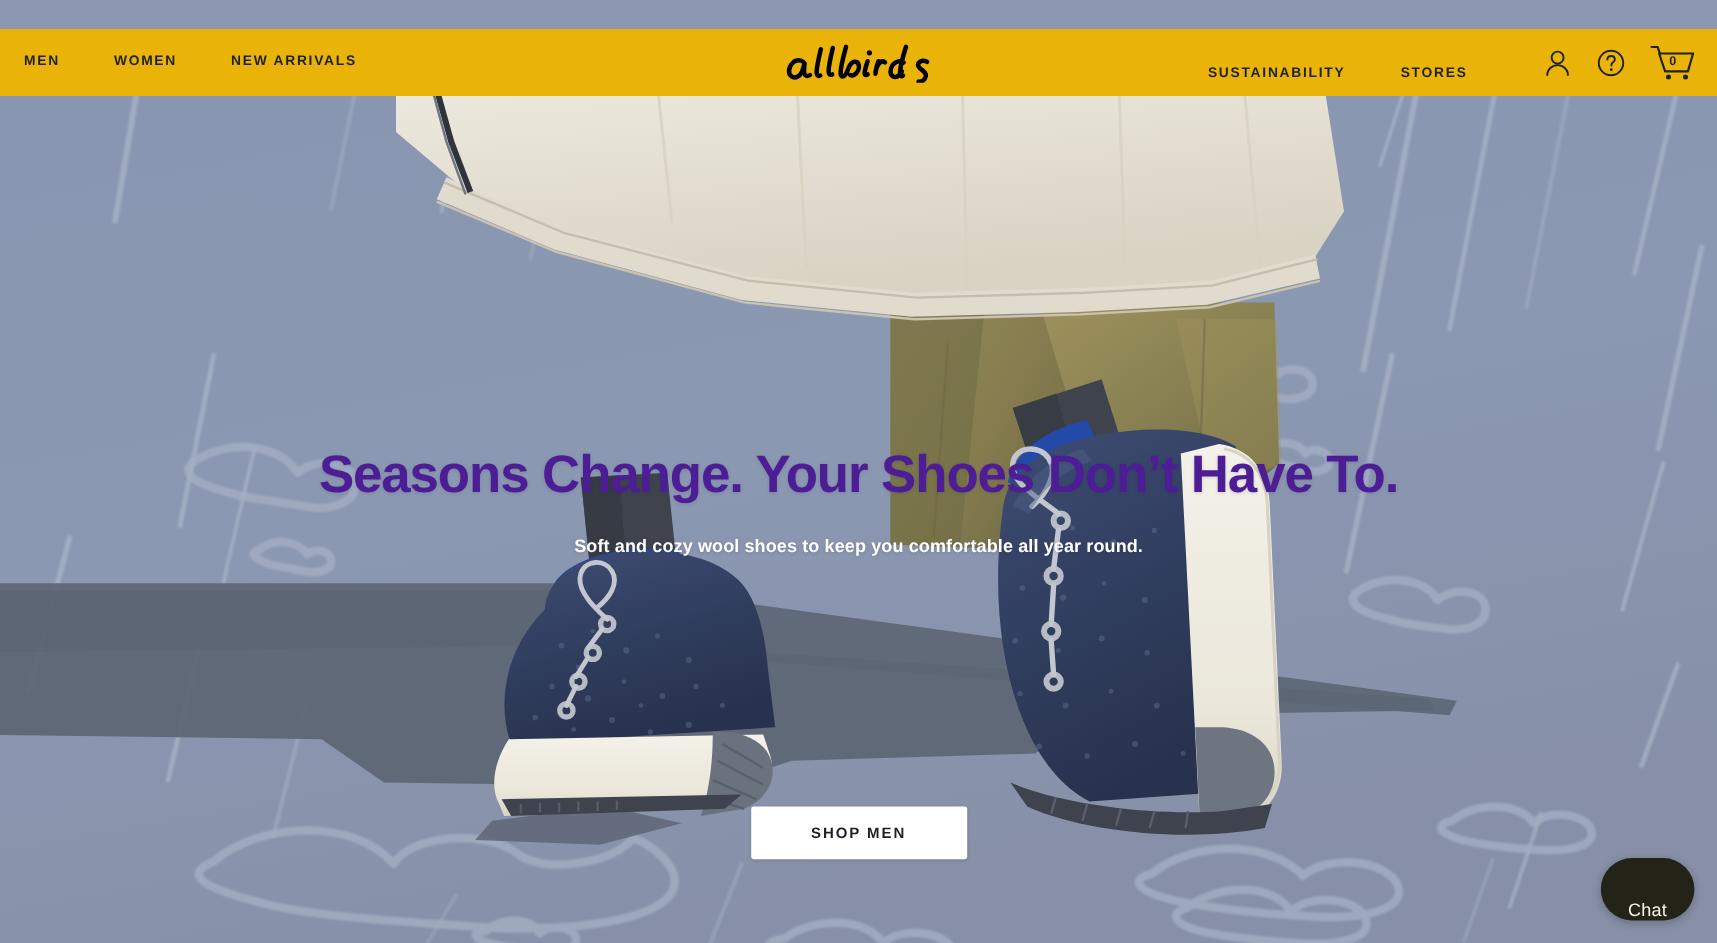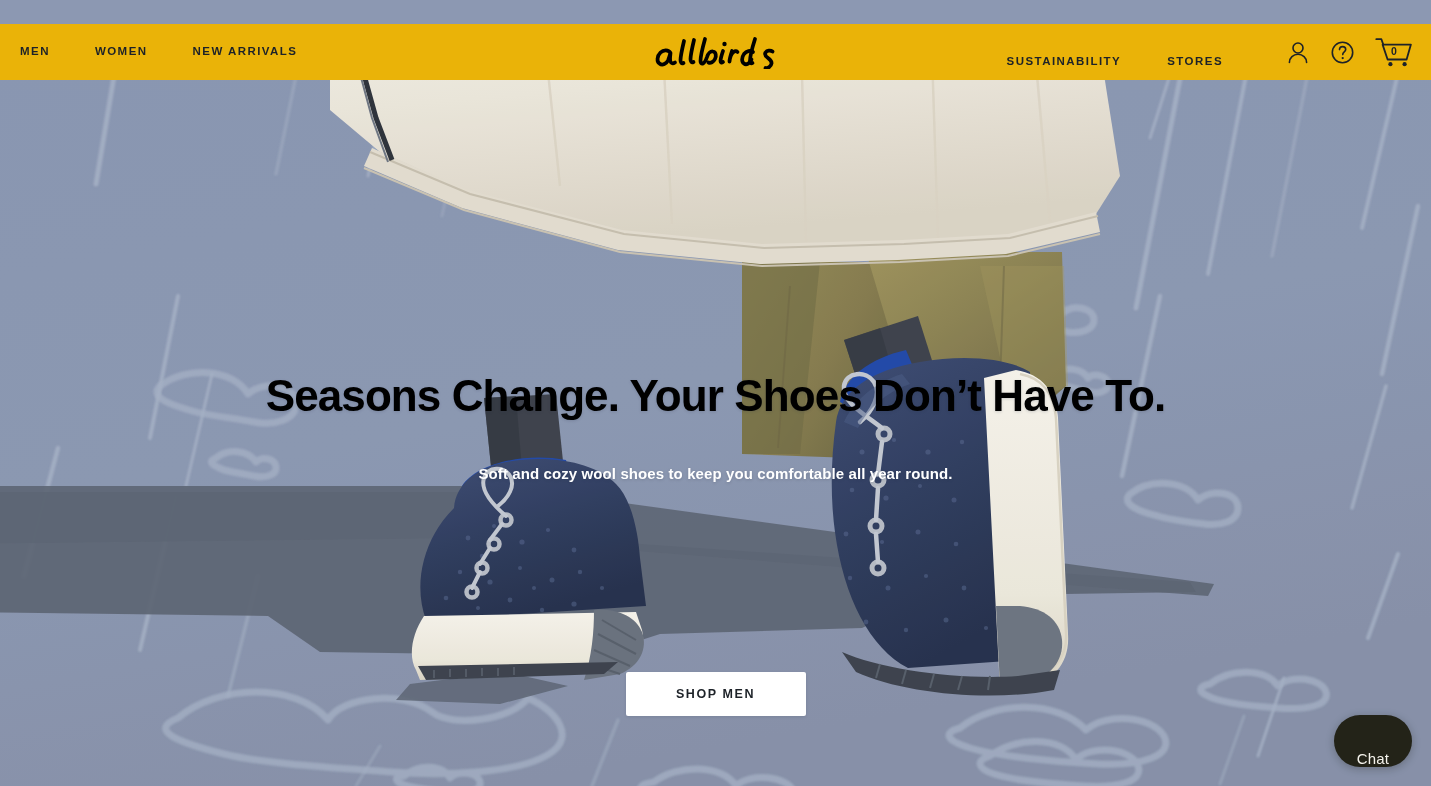--- a/index.html
+++ b/index.html
@@ -59,30 +59,30 @@
   }
   #hero-bg { position:absolute; inset:0; width:100%; height:100%; display:block; }
 
   #hero-copy {
     position:absolute; top:0; left:0; width:1431px; height:730px;
     z-index:20; pointer-events:none;
   }
   #headline {
     position:absolute; top:316px; left:0; width:1431px;
     text-align:center;
-    color:#000000;
+    color:#4c1d95;
     font-size:44px;
     font-weight:bold;
     letter-spacing:-0.9px;
     line-height:1.08;
     white-space:nowrap;
     text-shadow:0 1px 3px rgba(40,50,70,0.18);
   }
   #subheadline {
-    position:absolute; top:409px; left:0; width:1431px;
+    position:absolute; top:391px; left:0; width:1431px;
     text-align:center;
     color:#ffffff;
     font-size:15px;
     font-weight:bold;
     letter-spacing:0.1px;
     text-shadow:0 1px 3px rgba(40,50,70,0.22);
   }
   #cta-row {
     position:absolute; top:616px; left:0; width:1431px;
     display:flex; justify-content:center; gap:40px;

